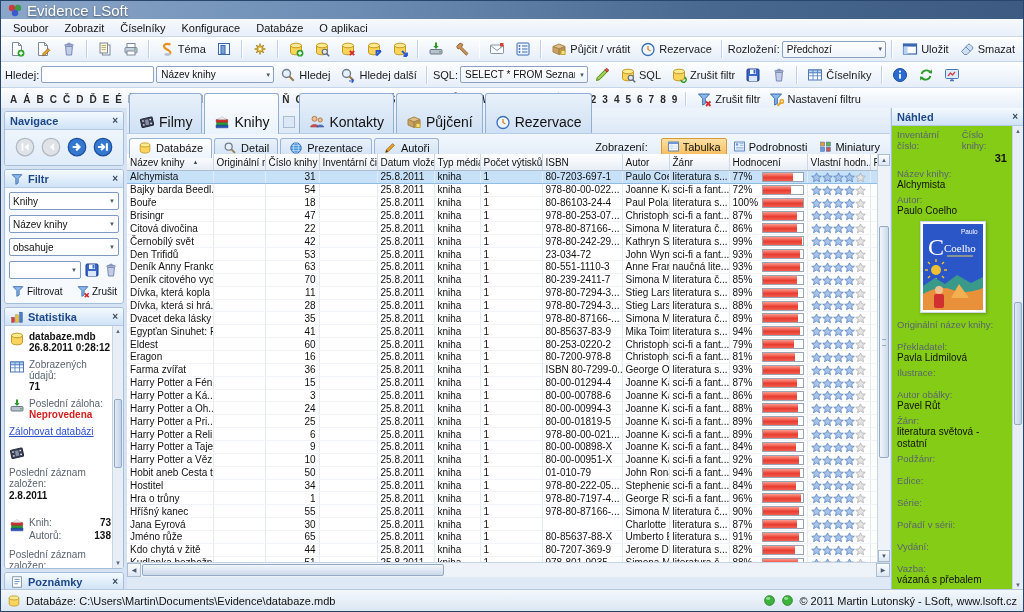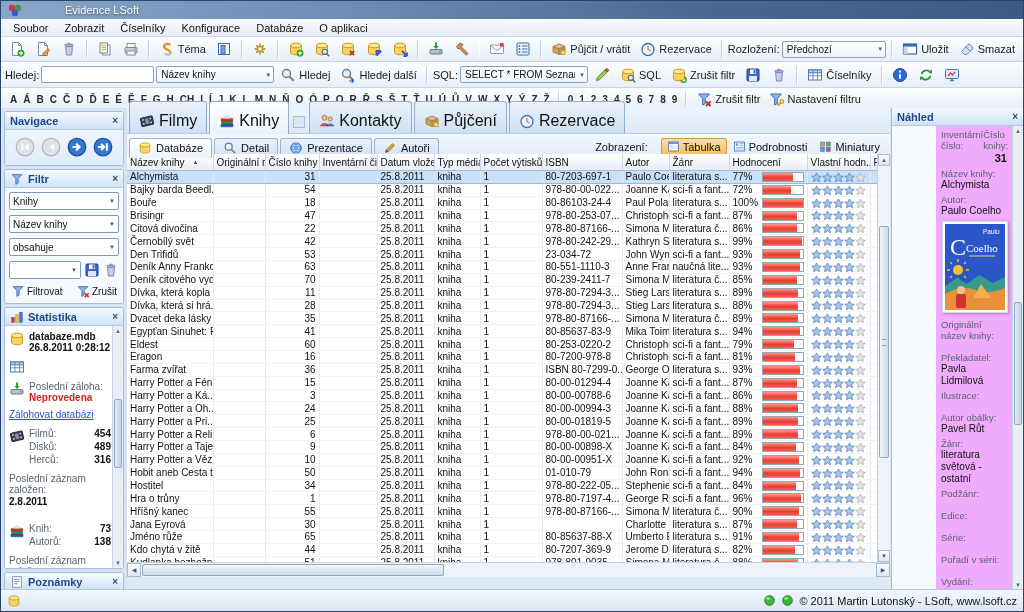--- a/index.html
+++ b/index.html
@@ -1,21 +1,21 @@
 <!DOCTYPE html>
 <html><head>
 <meta charset="utf-8">
 <style>
   html,body{margin:0;padding:0;background:#3f5f8a;}
   body{width:1024px;height:612px;overflow:hidden;font-family:"Liberation Sans",sans-serif;font-size:11px;color:#111;}
   .window{position:absolute;inset:0;border:1px solid #28456b;box-sizing:border-box;background:#d7e3f2;}
   
   .titlebar{height:18px;display:flex;align-items:center;gap:4px;padding:0 6px;
     background:linear-gradient(90deg,#8aa6c8 0%,#6c8cb4 35%,#49688f 70%,#3c5a82 100%);}
-  .titlebar .title-text{color:#fff;font-size:11px;text-shadow:0 1px 2px rgba(0,0,0,.5);margin-left:38px;}
+  .titlebar .title-text{color:#fff;font-size:15px;text-shadow:0 1px 2px rgba(0,0,0,.5);}
   .app-ico svg{display:block;}
   
   .menubar{height:17px;display:flex;align-items:center;padding:0 4px;
     background:linear-gradient(#f6f9fd,#e9f0f9);border-bottom:1px solid #ccd9e8;}
   .menu-item{padding:1px 8px;border-radius:2px;}
   
   .toolbar{display:flex;align-items:center;gap:2px;padding:0 4px;
     background:linear-gradient(#fdfeff,#e6eef9);border-bottom:1px solid #c6d5e7;}
   .t1{height:24px;}
   .t2{height:25px;}
@@ -59,21 +59,21 @@
   .glabel{color:#5a6470;}
   .gdate{font-weight:bold;color:#111;margin:1px 0 16px;}
   .red{color:#d42020;font-weight:bold;}
   .blink{color:#2a50d0;text-decoration:underline;display:block;margin:4px 0 8px;}
   .sscroll{position:absolute;right:0;top:0;bottom:0;width:10px;background:#e8eef6;border-left:1px solid #c8d4e2;}
   .sscroll .thumb{position:absolute;left:1px;right:1px;top:30%;height:28%;background:linear-gradient(90deg,#e2eaf4,#c2d2e6);border:1px solid #93a9c4;border-radius:2px;}
   .sscroll .sa{position:absolute;left:0;right:0;height:10px;font-size:6px;color:#5a6a80;text-align:center;line-height:10px;}
   
   .main{position:absolute;left:126px;right:133px;top:0;bottom:0;background:#e4eef9;}
   .tabrow1{height:23px;display:flex;align-items:flex-end;padding:2px 2px 0;gap:2px;background:linear-gradient(#eef4fb,#dde9f7);border-bottom:1px solid #b9cde6;}
-  .tab1{display:inline-flex;align-items:center;gap:4px;padding:10px 9px 3px;font-size:16px;
+  .tab1{display:inline-flex;align-items:center;gap:4px;padding:20px 9px 3px;font-size:14px;
     border:1px solid #92aed0;border-bottom:none;border-radius:3px 3px 0 0;background:linear-gradient(#e9f1fa,#cfe0f4);}
   .tab1.active{background:linear-gradient(#fdfeff,#eaf2fb);position:relative;z-index:2;margin-bottom:-1px;padding-bottom:4px;}
   .tab-gap-box{width:10px;height:10px;border:1px solid #a8bcd6;background:#dce8f6;margin:0 2px 5px;}
   .tabrow2{height:22px;display:flex;align-items:flex-end;justify-content:space-between;padding:1px 4px 0 2px;background:linear-gradient(#f2f7fd,#e2edf9);border-bottom:1px solid #b9cde6;}
   .subtabs{display:flex;align-items:flex-end;gap:2px;height:100%;}
   .tab2{display:inline-flex;align-items:center;gap:4px;padding:2px 8px;font-size:11px;
     border:1px solid #9cb4d4;border-bottom:none;border-radius:3px 3px 0 0;background:linear-gradient(#e9f1fa,#d2e2f5);}
   .tab2.active{background:linear-gradient(#fefefe,#edf4fc);margin-bottom:-1px;padding-bottom:3px;z-index:2;}
   .viewtoggle{display:flex;align-items:center;gap:13px;padding-bottom:2px;}
   .vlabel{font-size:11px;}
@@ -99,21 +99,21 @@
   .vscroll .va{position:absolute;left:0;right:0;height:12px;background:linear-gradient(#fafcfe,#dde7f2);border:1px solid #aabccf;box-sizing:border-box;font-size:6px;text-align:center;line-height:10px;color:#4a5a70;}
   .vscroll .thumb{position:absolute;left:1px;right:1px;top:72px;height:230px;border:1px solid #93a9c4;border-radius:2px;background:linear-gradient(90deg,#f2f6fb,#ccd9ea);}
   .vscroll .grip{position:absolute;left:2px;right:2px;top:50%;height:5px;margin-top:-3px;border-top:1px solid #93a9c4;border-bottom:1px solid #93a9c4;}
   .hscroll{position:absolute;left:0;right:0;bottom:13px;height:14px;background:#eef3f9;border-top:1px solid #c8d4e2;}
   .hscroll .ha{position:absolute;top:0;bottom:0;width:14px;background:linear-gradient(#fafcfe,#dde7f2);border:1px solid #aabccf;box-sizing:border-box;font-size:6px;text-align:center;line-height:12px;color:#4a5a70;}
   .hscroll .thumb{position:absolute;top:1px;bottom:1px;left:15px;width:300px;border:1px solid #93a9c4;border-radius:2px;background:linear-gradient(#f2f6fb,#ccd9ea);}
   .mainfill{position:absolute;left:0;right:0;bottom:0;height:13px;background:#dfe9f5;}
   
   .preview{position:absolute;right:0;top:0;bottom:0;width:131px;border-left:1px solid #a4bedc;background:#f6fafe;}
   .preview .phead{border-radius:0;}
-  .pvbody{position:absolute;top:18px;bottom:0;left:0;right:10px;background:#f0abfc;padding:3px 3px 0 5px;overflow:hidden;border-right:1px solid #d0dcea;margin-left:44px;}
+  .pvbody{position:absolute;top:18px;bottom:0;left:0;right:10px;background:#84cc16;padding:3px 3px 0 5px;overflow:hidden;border-right:1px solid #d0dcea;}
   .pvtop{display:flex;justify-content:space-between;color:#5a6470;font-size:9.5px;}
   .pvnum{text-align:right;font-weight:bold;margin:1px 2px 4px 0;}
   .pv-label{color:#5a6470;font-size:9.5px;line-height:11px;margin-top:2px;}
   .pv-value{font-size:10px;line-height:12px;min-height:8px;margin-bottom:3px;color:#111;}
   .cover{margin:4px auto 6px;width:64px;height:90px;background:#fff;border:1px solid #cfd9e6;box-shadow:1px 1px 3px rgba(0,0,0,.25);display:flex;align-items:center;justify-content:center;}
   .pvscroll{position:absolute;right:0;top:18px;bottom:0;width:10px;background:#e8eef6;border-left:1px solid #c8d4e2;}
   .pvscroll .thumb{position:absolute;left:1px;right:1px;top:38%;height:26%;background:linear-gradient(90deg,#e2eaf4,#c2d2e6);border:1px solid #93a9c4;border-radius:2px;}
   .pvscroll .sa{position:absolute;left:0;right:0;height:10px;font-size:6px;color:#5a6a80;text-align:center;line-height:10px;}
   
   .statusbar{position:absolute;left:0;right:0;bottom:0;height:21px;display:flex;align-items:center;justify-content:space-between;
@@ -639,20 +639,24 @@
             </div>
           </div>
           <div class="stat-row">
             <span class="stat-ic ti">
                 <svg width="16" height="16" viewBox="0 0 16 16">
                   <rect x="1.5" y="3" width="13" height="10" fill="#fff" stroke="#4a78b8"></rect>
                   <rect x="1.5" y="3" width="13" height="2.8" fill="#b8d4f0" stroke="#4a78b8"></rect>
                   <path d="M1.5 8.8h13M6 3v10M10.5 3v10" stroke="#4a78b8" stroke-width=".8"></path>
                 </svg>
               </span>
+            <div class="stat-txt">
+              <span class="glabel">Zobrazených údajů:</span>
+              <div style="font-weight:bold">71</div>
+            </div>
           </div>
           <div class="stat-row">
             <span class="stat-ic ti">
                 <svg width="16" height="16" viewBox="0 0 16 16">
                   <rect x="2" y="8.5" width="12" height="4.5" rx="1" fill="#b8c2ce" stroke="#6a7888"></rect>
                   <circle cx="12" cy="10.8" r=".8" fill="#3a9a3a"></circle>
                   <path d="M8 1.5v3.5" stroke="#2a9a2a" stroke-width="2"></path>
                   <path d="M5.3 5h5.4L8 8z" fill="#2a9a2a"></path>
                 </svg>
               </span>
@@ -668,34 +672,20 @@
                   <g transform="rotate(-12 8 8)">
                     <rect x="2" y="4" width="12" height="8.5" rx="1" fill="#3a4056" stroke="#232838"></rect>
                     <circle cx="4.3" cy="6.2" r=".8" fill="#fff"></circle>
                     <circle cx="4.3" cy="10.2" r=".8" fill="#fff"></circle>
                     <circle cx="11.7" cy="6.2" r=".8" fill="#fff"></circle>
                     <circle cx="11.7" cy="10.2" r=".8" fill="#fff"></circle>
                     <rect x="6.3" y="5.5" width="3.4" height="5.5" fill="#8890a8"></rect>
                   </g>
                 </svg>
               </span>
-            <div class="stat-txt">
-              <div class="kv">
-                  <span>Filmů:</span>
-                  <b>454</b>
-                </div>
-              <div class="kv">
-                  <span>Disků:</span>
-                  <b>489</b>
-                </div>
-              <div class="kv">
-                  <span>Herců:</span>
-                  <b>316</b>
-                </div>
-            </div>
           </div>
           <div class="glabel">Poslední záznam založen:</div>
           <div class="gdate">2.8.2011</div>
           <div class="stat-row">
             <span class="stat-ic ti">
                 <svg width="16" height="16" viewBox="0 0 16 16">
                   <rect x="2" y="11" width="12" height="2.8" rx=".5" fill="#2a52b8" stroke="#1a3480" stroke-width=".5"></rect>
                   <rect x="2.6" y="8.2" width="11" height="2.8" rx=".5" fill="#2a9a3a" stroke="#186a24" stroke-width=".5"></rect>
                   <rect x="2.2" y="5.4" width="11.5" height="2.8" rx=".5" fill="#d03030" stroke="#8a1a1a" stroke-width=".5"></rect>
                   <path d="M4 5.4L8 2.6l4 2.8z" fill="#f0f0f0" stroke="#b0b0b0" stroke-width=".5"></path>
@@ -1985,20 +1975,21 @@
   </div>
 
   <div class="statusbar">
     <span class="sb-left">
       <span class="ti" style="width:14px;height:14px">
           <svg width="14" height="14" viewBox="0 0 16 16">
             <path d="M2.5 4.5v7c0 1.3 2.5 2.3 5.5 2.3s5.5-1 5.5-2.3v-7" fill="#fcd45c" stroke="#c49a26"></path>
             <ellipse cx="8" cy="4.5" rx="5.5" ry="2.3" fill="#fde98e" stroke="#c49a26"></ellipse>
           </svg>
         </span>
+      <span>Databáze: C:\Users\Martin\Documents\Evidence\databaze.mdb</span>
     </span>
     <span class="sb-right">
       <span class="ti" style="width:13px;height:13px">
           <svg width="13" height="13" viewBox="0 0 16 16">
             <circle cx="8" cy="8" r="6" fill="#3cb43c" stroke="#1e7a1e"></circle>
             <ellipse cx="6.3" cy="5.6" rx="2.6" ry="1.8" fill="#a0e4a0" opacity=".85"></ellipse>
           </svg>
         </span>
       <span class="ti" style="width:13px;height:13px">
           <svg width="13" height="13" viewBox="0 0 16 16">

